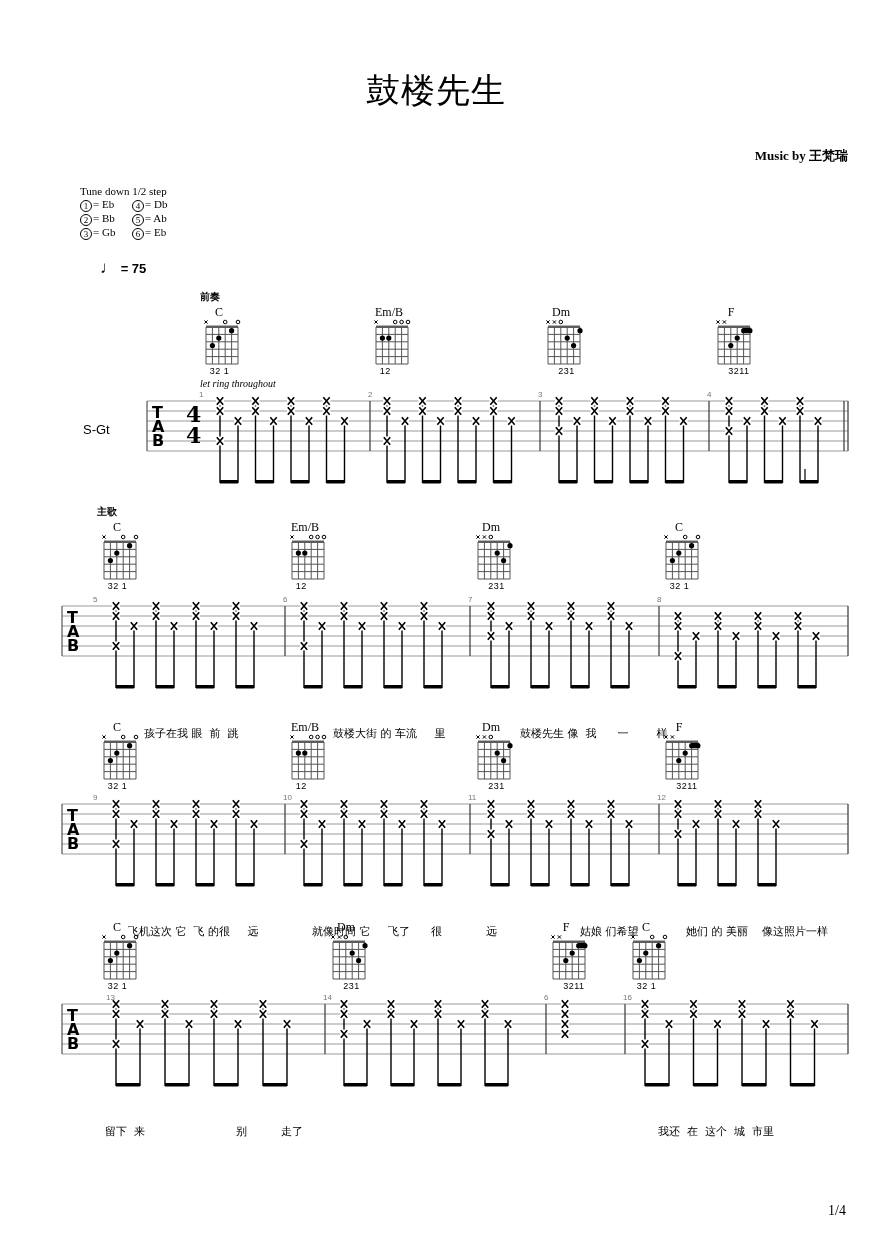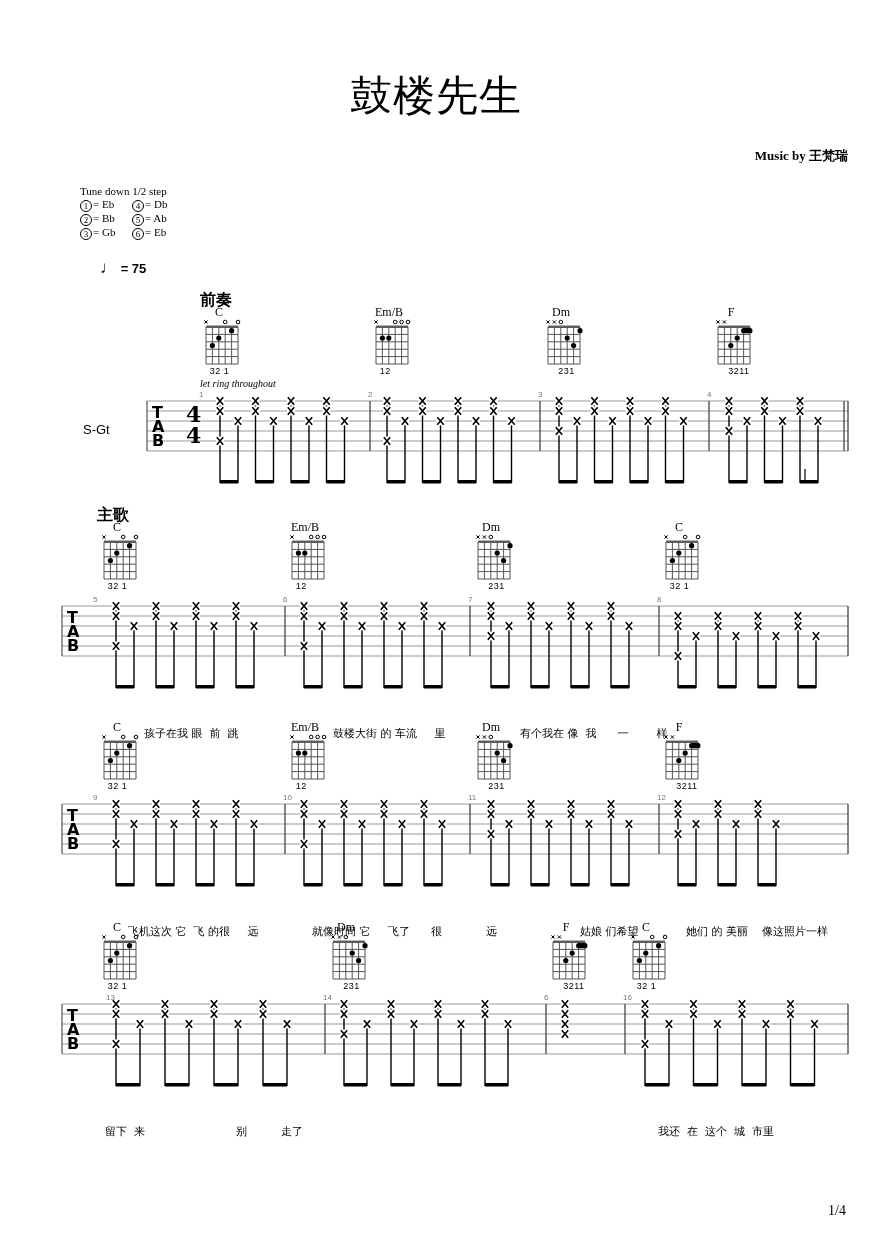--- a/index.html
+++ b/index.html
@@ -1,30 +1,30 @@
 <!DOCTYPE html>
 <html><head>
 <meta charset="utf-8">
 <style>
   html, body { margin: 0; padding: 0; background: #ffffff; }
   body { width: 888px; height: 1256px; position: relative; overflow: hidden;
          font-family: "Liberation Serif", "DejaVu Serif", serif; color: #000; }
   .abs { position: absolute; }
-  .title { left: 0; width: 872px; top: 68px; text-align: center; font-size: 42px;
+  .title { left: 0; width: 872px; top: 68px; text-align: center; font-size: 34px;
            font-family: "DejaVu Sans", sans-serif; letter-spacing: 1px; }
   .composer { right: 40px; top: 147px; font-size: 13px; font-weight: bold; }
   .tuning { left: 80px; top: 185px; font-size: 11px; line-height: 13px; }
   .tuning .row { display: flex; gap: 8px; }
   .tuning .cell { width: 44px; white-space: nowrap; }
   .circ { display: inline-block; width: 10px; height: 10px; border: 1.3px solid #000;
           border-radius: 50%; font-size: 9px; line-height: 10px; text-align: center;
           margin-right: 1px; vertical-align: -1px; }
   .tempo { left: 100px; top: 258px; font-size: 13px; font-weight: bold;
            font-family: "Liberation Sans", sans-serif; }
-  .section { font-size: 16px; font-weight: bold; font-family: Liberation Serif, serif; }
+  .section { font-size: 10px; font-weight: bold; font-family: Liberation Serif, serif; }
   .chord-name { font-size: 12px; text-align: center; width: 40px; }
   .lyric { font-size: 11px; font-family: "DejaVu Sans", sans-serif; white-space: nowrap; margin-top: 24px; }
   .let-ring { font-size: 10px; font-style: italic; }
   .instrument { font-size: 13px; font-weight: normal; font-family: "Liberation Sans", sans-serif; }
   .mnum { font-size: 8px; color: #777; font-family: "Liberation Sans", sans-serif; }
   .pagenum { right: 42px; top: 1203px; font-size: 14px; }
   svg { position: absolute; left: 0; top: 0; overflow: visible; }
 </style>
 </head>
 <body>
@@ -1079,21 +1079,21 @@
 <div class="abs chord-name" style="left: 285px; top: 520px;">Em/B</div>
 <div class="abs mnum" style="left: 295.84px; top: 581px; font-size: 9px; color: rgb(0, 0, 0); letter-spacing: 0.5px;">12</div>
 <div class="abs mnum" style="left: 468px; top: 595px;">7</div>
 <div class="abs chord-name" style="left: 471px; top: 520px;">Dm</div>
 <div class="abs mnum" style="left: 488.24px; top: 581px; font-size: 9px; color: rgb(0, 0, 0); letter-spacing: 0.5px;">231</div>
 <div class="abs mnum" style="left: 657px; top: 595px;">8</div>
 <div class="abs chord-name" style="left: 659px; top: 520px;">C</div>
 <div class="abs mnum" style="left: 669.84px; top: 581px; font-size: 9px; color: rgb(0, 0, 0); letter-spacing: 0.5px;">32 1</div>
 <div class="abs lyric" style="left: 144px; top: 702px; white-space: pre;">孩子在我 眼  前  跳</div>
 <div class="abs lyric" style="left: 333px; top: 702px; white-space: pre;">鼓楼大街 的 车流     里</div>
-<div class="abs lyric" style="left: 520px; top: 702px; white-space: pre;">有个我在 像  我      一        样</div>
+<div class="abs lyric" style="left: 520px; top: 702px; white-space: pre;">鼓楼先生 像  我      一        样</div>
 <div class="abs mnum" style="left: 93px; top: 793px;">9</div>
 <div class="abs chord-name" style="left: 97px; top: 720px;">C</div>
 <div class="abs mnum" style="left: 107.84px; top: 781px; font-size: 9px; color: rgb(0, 0, 0); letter-spacing: 0.5px;">32 1</div>
 <div class="abs mnum" style="left: 283px; top: 793px;">10</div>
 <div class="abs chord-name" style="left: 285px; top: 720px;">Em/B</div>
 <div class="abs mnum" style="left: 295.84px; top: 781px; font-size: 9px; color: rgb(0, 0, 0); letter-spacing: 0.5px;">12</div>
 <div class="abs mnum" style="left: 468px; top: 793px;">11</div>
 <div class="abs chord-name" style="left: 471px; top: 720px;">Dm</div>
 <div class="abs mnum" style="left: 488.24px; top: 781px; font-size: 9px; color: rgb(0, 0, 0); letter-spacing: 0.5px;">231</div>
 <div class="abs mnum" style="left: 657px; top: 793px;">12</div>

